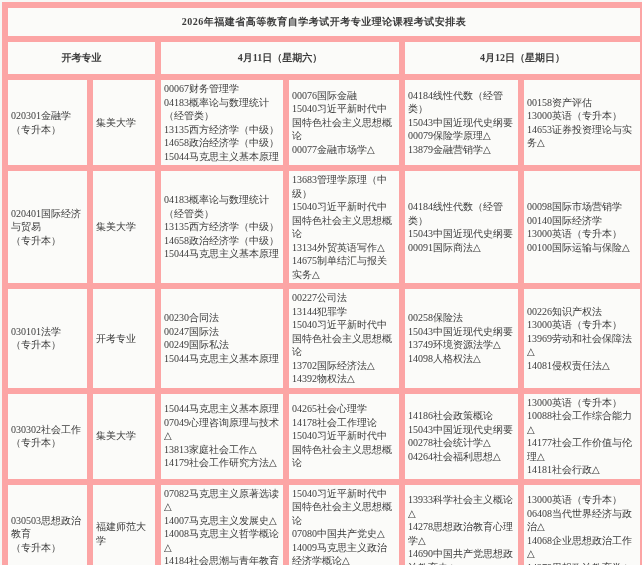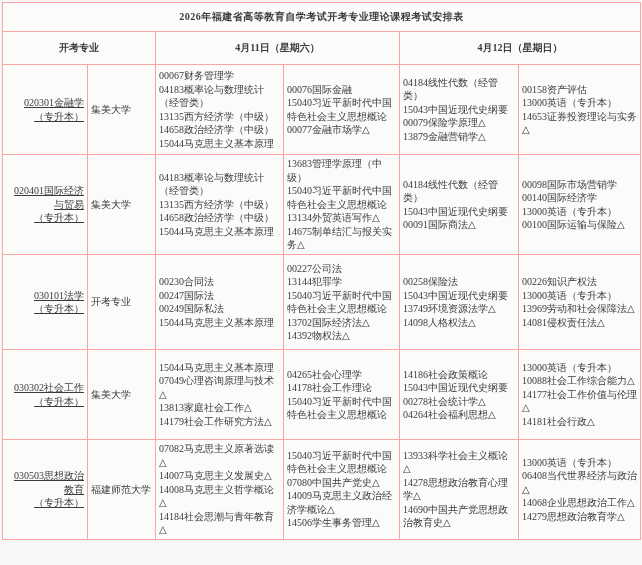--- a/index.html
+++ b/index.html
@@ -18,21 +18,21 @@
   table.schedule {
     position: absolute;
     left: 2px;
     top: 2px;
     width: 638px;
     border-collapse: collapse;
     table-layout: fixed;
     background: #fbfbf9;
   }
   table.schedule td {
-    border: 1px solid #fca5a5;
+    border: 6px solid #fca5a5;
     color: #3b3b3b;
     font-size: 10px;
     line-height: 13.5px;
     vertical-align: middle;
     padding: 2px 3px;
     overflow: hidden;
   }
   td.title-cell {
     text-align: center;
     font-size: 16px;
@@ -47,23 +47,22 @@
     text-align: center;
     font-weight: bold;
     font-size: 10.5px;
     color: #2e2e2e;
     padding: 2px;
     margin-left: 16px;
   }
   .h1row td { height: 28px; }
   .h2row td { height: 34px; }
   td.major-cell {
-    text-align: right;
+    text-align: left;
     padding: 2px 2px;
-    text-decoration: underline;
   }
   td.college-cell {
     text-align: left;
   }
   td.courses-cell {
     text-align: left;
     vertical-align: middle;
   }
   .course-line {
     white-space: normal;

